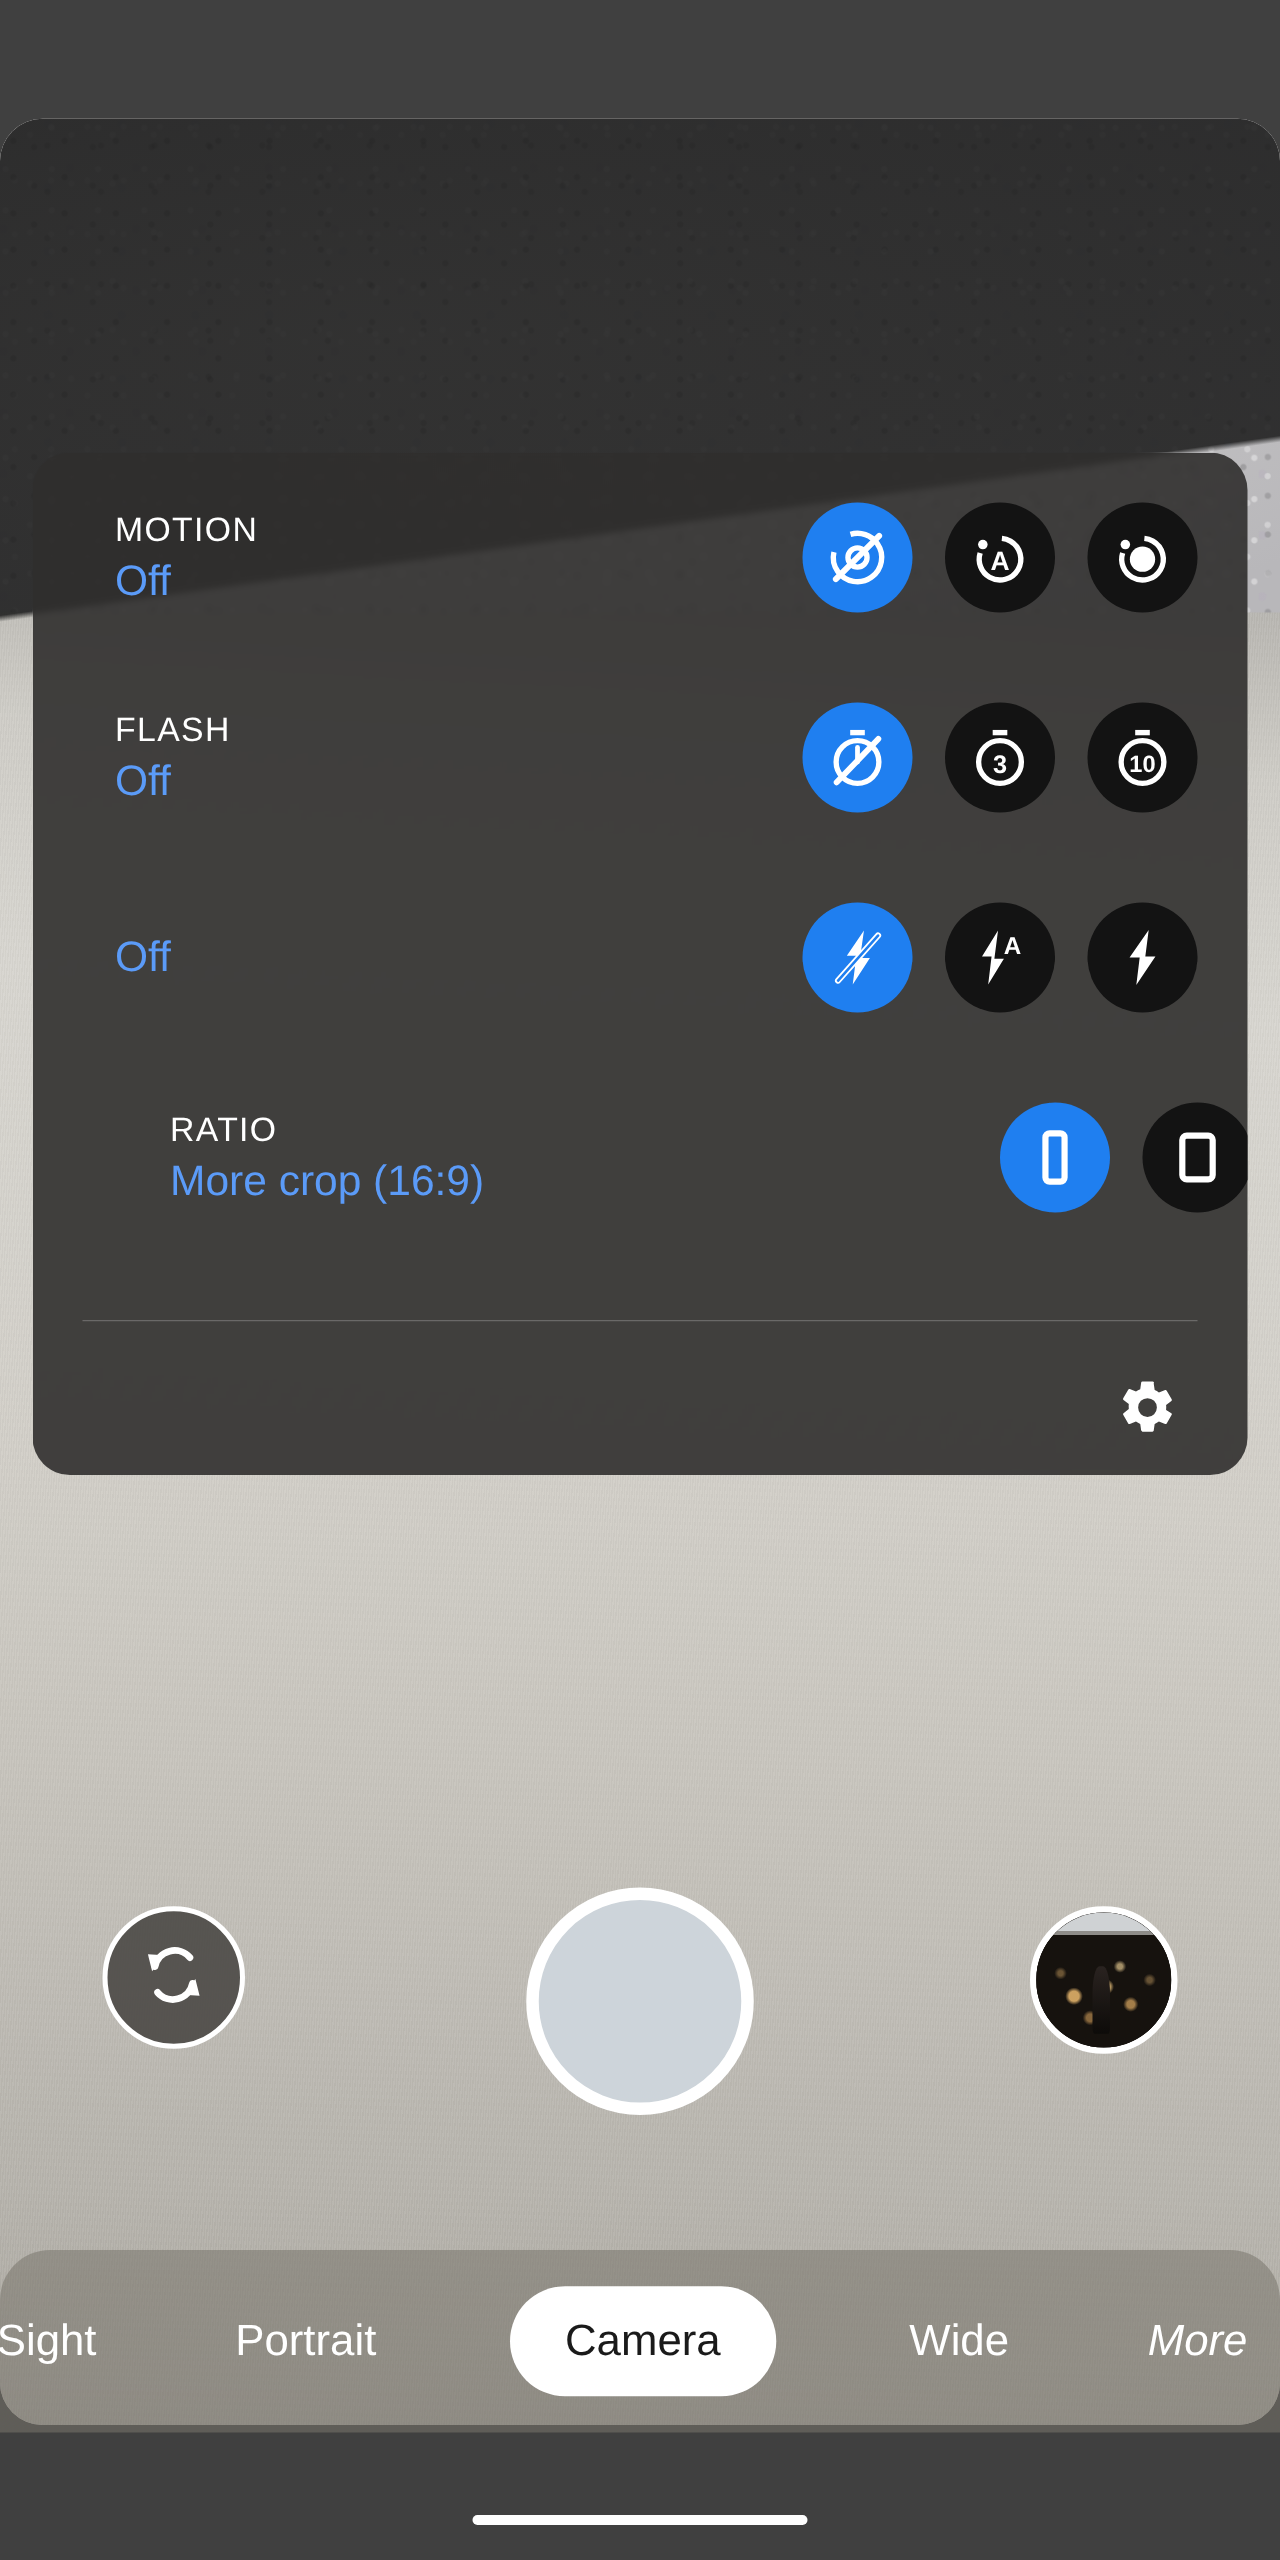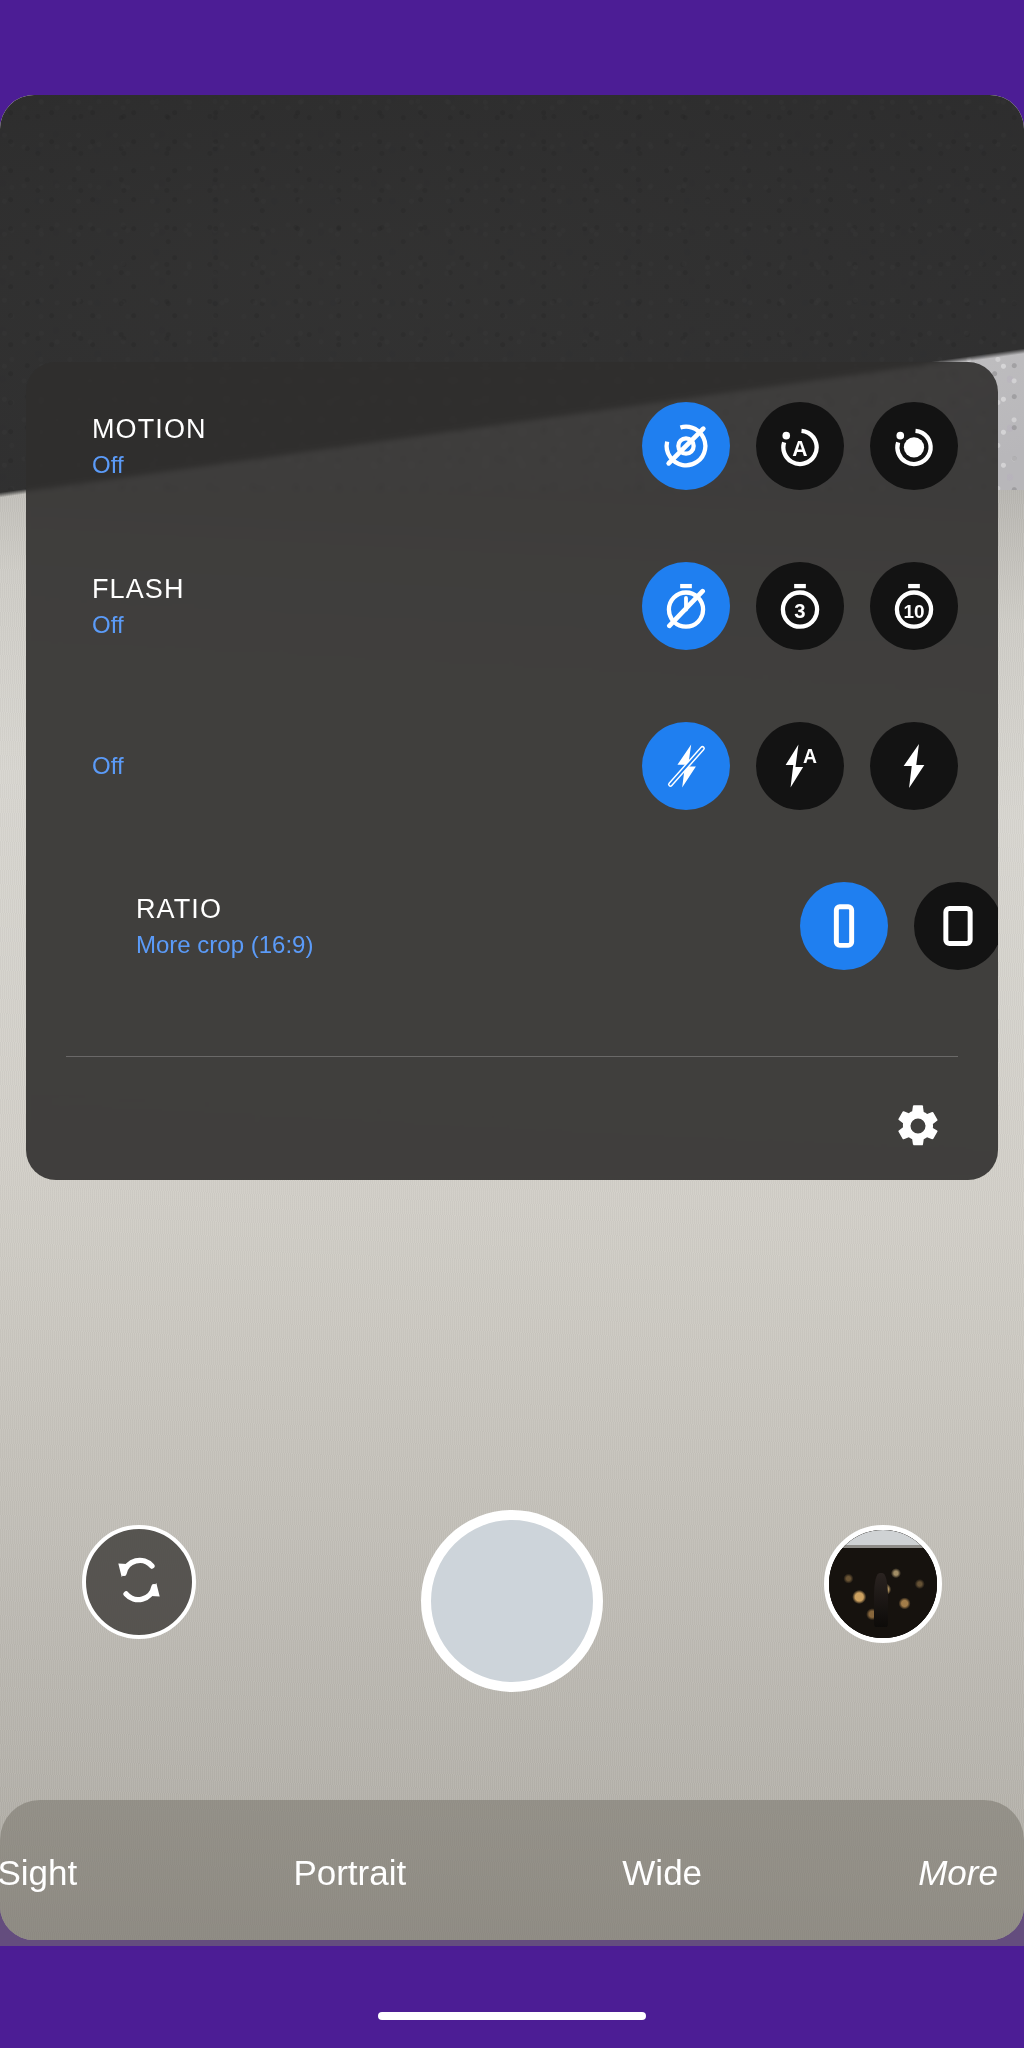--- a/index.html
+++ b/index.html
@@ -11,21 +11,21 @@
     width: 1024px;
     height: 2048px;
     font-family: "Liberation Sans", sans-serif;
     overflow: hidden;
     position: relative;
   }
 
   #screen {
     position: absolute;
     inset: 0;
-    background: #4c1d95;
+    background: #404040;
     overflow: hidden;
   }
 
   
   #viewfinder {
     position: absolute;
     left: 0;
     top: 95px;
     width: 1024px;
     height: 1845px;
@@ -115,21 +115,21 @@
   }
   .row-title {
     color: #ffffff;
     font-size: 27px;
     letter-spacing: 1.1px;
     font-weight: 400;
     line-height: 1;
   }
   .row-value {
     color: #5b9bf8;
-    font-size: 24px;
+    font-size: 34px;
     font-weight: 400;
     line-height: 1;
   }
   .row-options {
     display: flex;
     align-items: center;
     gap: 26px;
     flex: 0 0 auto;
   }
   .opt {
@@ -467,20 +467,23 @@
   </div>
 
   <div id="mode-tabs">
     <div class="mt-wrap">
       <div class="mode-tab" id="tab-night">t Sight</div>
     </div>
     <div class="mt-wrap">
       <div class="mode-tab">Portrait</div>
     </div>
     <div class="mt-wrap">
+      <div class="mode-tab active">Camera</div>
+    </div>
+    <div class="mt-wrap">
       <div class="mode-tab">Wide</div>
     </div>
     <div class="mt-wrap">
       <div class="mode-tab" id="tab-more">More</div>
     </div>
   </div>
 
   <div id="home-indicator"></div>
 
 </div>

